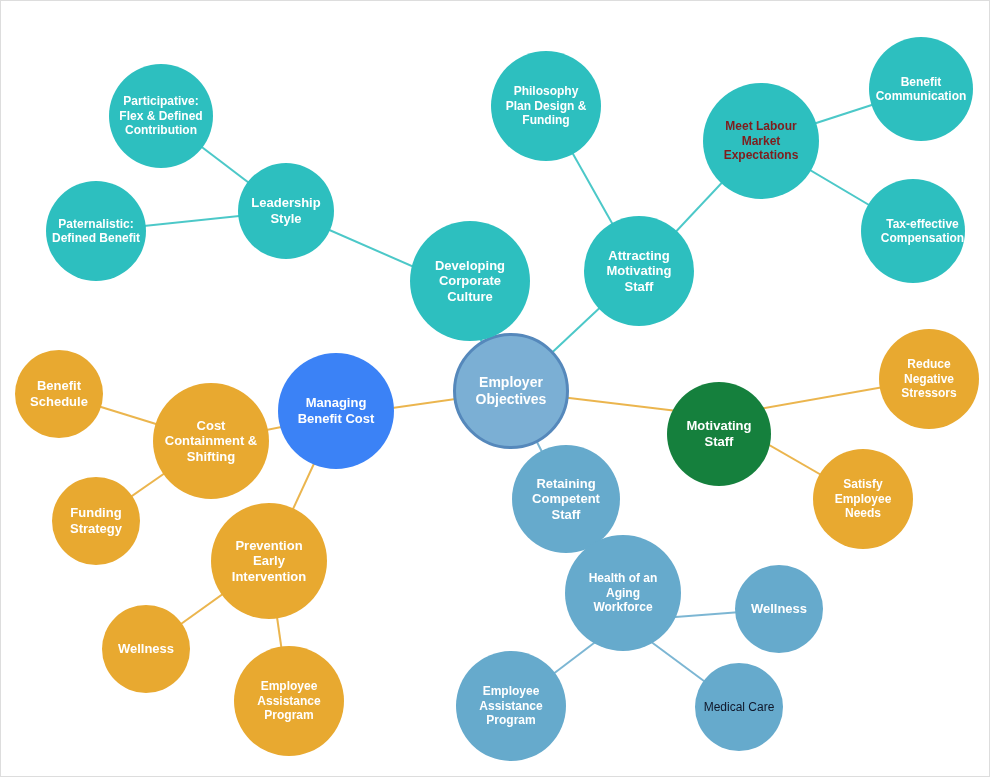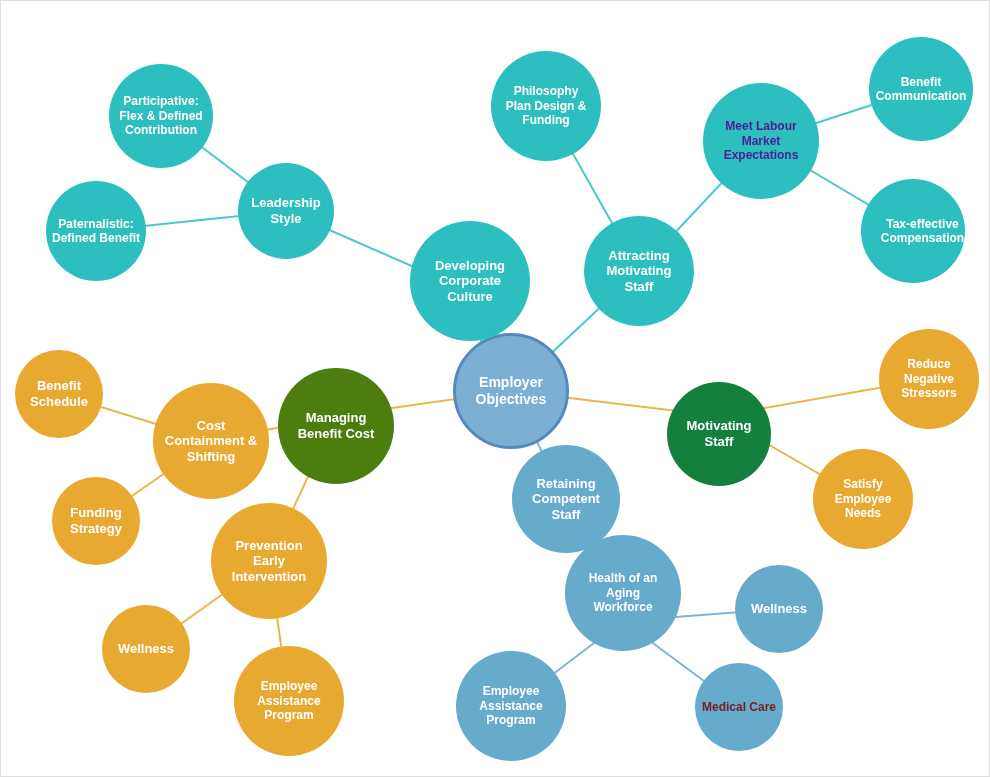--- a/index.html
+++ b/index.html
@@ -93,38 +93,38 @@
     <div class="node" style="left: 95px; top: 230px; width: 100px; height: 100px; background-color: rgb(45, 191, 191);">
       <span style="font-size: 12px; color: rgb(255, 255, 255); font-weight: bold; white-space: pre-line;">Paternalistic:
 Defined Benefit</span>
     </div>
     <div class="node" style="left: 638px; top: 270px; width: 110px; height: 110px; background-color: rgb(45, 191, 191);">
       <span style="font-size: 13px; color: rgb(255, 255, 255); font-weight: bold; white-space: pre-line;">Attracting
 Motivating
 Staff</span>
     </div>
     <div class="node" style="left: 760px; top: 140px; width: 116px; height: 116px; background-color: rgb(45, 191, 191);">
-      <span style="font-size: 12px; color: #4c1d95; font-weight: bold; white-space: pre-line;">Meet Labour
+      <span style="font-size: 12px; color: #7f1d1d; font-weight: bold; white-space: pre-line;">Meet Labour
 Market
 Expectations</span>
     </div>
     <div class="node" style="left: 545px; top: 105px; width: 110px; height: 110px; background-color: rgb(45, 191, 191);">
       <span style="font-size: 12px; color: rgb(255, 255, 255); font-weight: bold; white-space: pre-line;">Philosophy
 Plan Design &amp;
 Funding</span>
     </div>
     <div class="node" style="left: 920px; top: 88px; width: 104px; height: 104px; background-color: rgb(45, 191, 191);">
       <span style="font-size: 12px; color: rgb(255, 255, 255); font-weight: bold; white-space: pre-line;">Benefit
 Communication</span>
     </div>
     <div class="node" style="left: 912px; top: 230px; width: 104px; height: 104px; background-color: rgb(45, 191, 191);">
       <span style="font-size: 12px; color: rgb(255, 255, 255); font-weight: bold; white-space: pre-line; margin-left: 19px;">Tax-effective
 Compensation</span>
     </div>
-    <div class="node" style="left: 335px; top: 425px; width: 116px; height: 116px; background-color: #4d7c0f;">
+    <div class="node" style="left: 335px; top: 410px; width: 116px; height: 116px; background-color: #3b82f6;">
       <span style="font-size: 13px; color: rgb(255, 255, 255); font-weight: bold; white-space: pre-line;">Managing
 Benefit Cost</span>
     </div>
     <div class="node" style="left: 210px; top: 440px; width: 116px; height: 116px; background-color: rgb(232, 169, 48);">
       <span style="font-size: 13px; color: rgb(255, 255, 255); font-weight: bold; white-space: pre-line;">Cost
 Containment &amp;
 Shifting</span>
     </div>
     <div class="node" style="left: 58px; top: 393px; width: 88px; height: 88px; background-color: rgb(232, 169, 48);">
       <span style="font-size: 13px; color: rgb(255, 255, 255); font-weight: bold; white-space: pre-line;">Benefit
@@ -173,15 +173,15 @@
     </div>
     <div class="node" style="left: 778px; top: 608px; width: 88px; height: 88px; background-color: rgb(102, 170, 204);">
       <span style="font-size: 13px; color: rgb(255, 255, 255); font-weight: bold; white-space: pre-line;">Wellness</span>
     </div>
     <div class="node" style="left: 510px; top: 705px; width: 110px; height: 110px; background-color: rgb(102, 170, 204);">
       <span style="font-size: 12px; color: rgb(255, 255, 255); font-weight: bold; white-space: pre-line;">Employee
 Assistance
 Program</span>
     </div>
     <div class="node" style="left: 738px; top: 706px; width: 88px; height: 88px; background-color: rgb(102, 170, 204);">
-      <span style="font-size: 12px; color: #7f1d1d; font-weight: bold; white-space: pre-line;">Medical Care</span>
+      <span style="font-size: 12px; color: #0f172a; font-weight: normal; white-space: pre-line;">Medical Care</span>
     </div>
   </div>
 
 </body></html>

